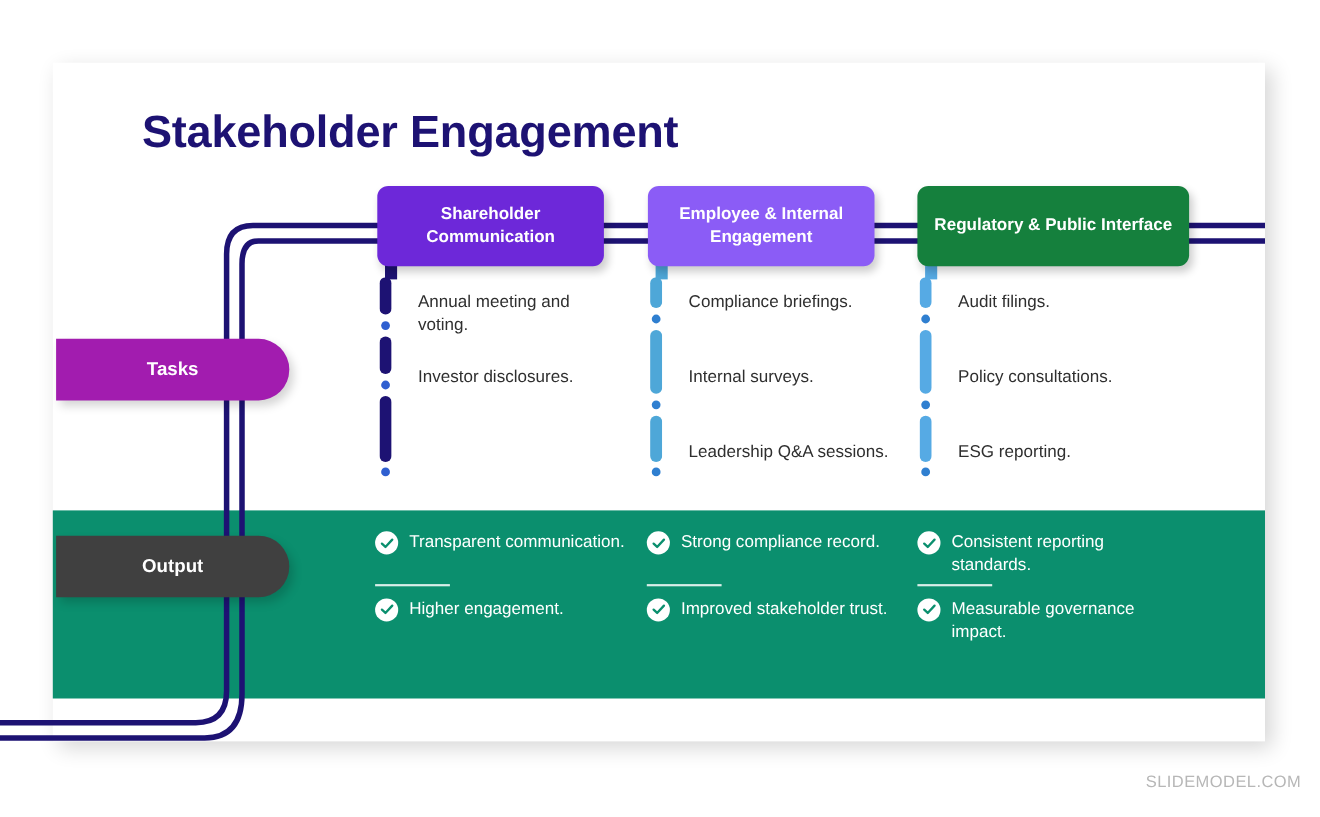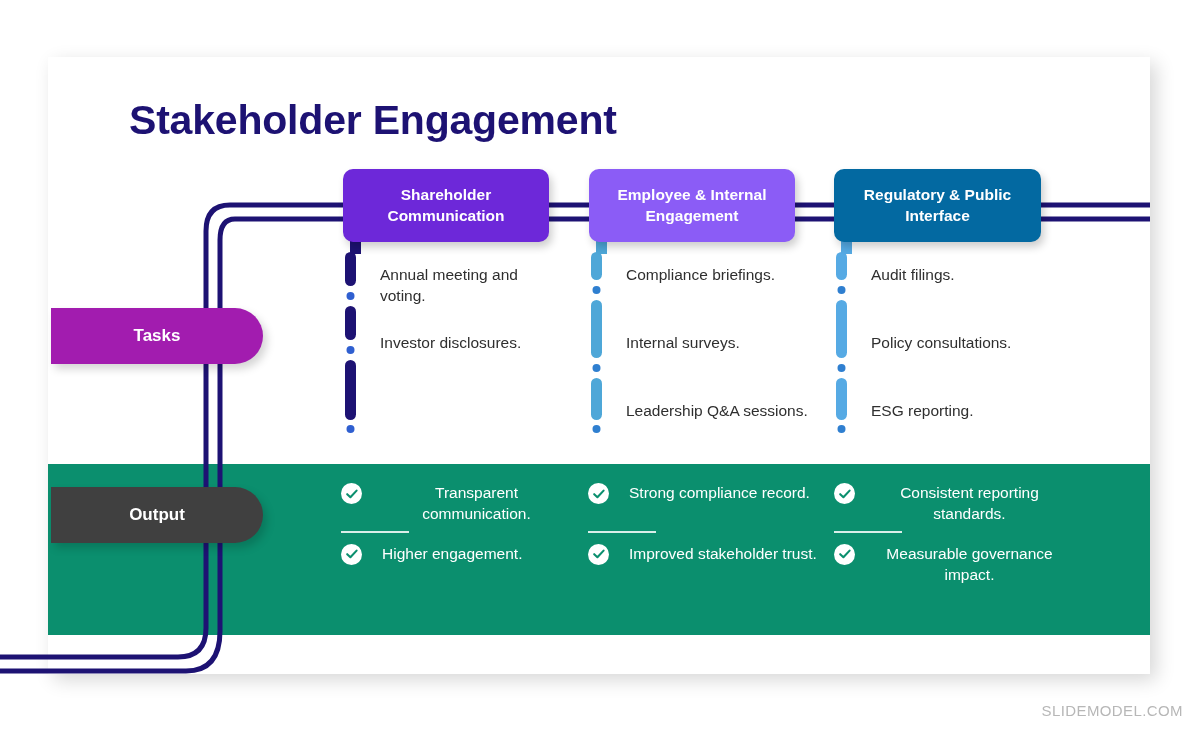--- a/index.html
+++ b/index.html
@@ -95,21 +95,21 @@
     color: #ffffff;
     font-weight: bold;
     font-size: 15.5px;
     line-height: 1.3;
     padding: 0 10px;
     box-shadow: 3px 5px 8px rgba(0,0,0,0.20);
     z-index: 4;
   }
   #head-0 { left: 343px; width: 206px; background: #6d28d9; }
   #head-1 { left: 589px; width: 206px; background: #8b5cf6; }
-  #head-2 { left: 834px; width: 207px; background: #0369a1; }
+  #head-2 { left: 834px; width: 247px; background: #15803d; }
 
   
   .head-stem {
     position: absolute;
     top: 240px;
     width: 11px;
     height: 14px;
     z-index: 3;
   }
   #stem-0 { left: 350px; background: #1d1273; }
@@ -142,23 +142,22 @@
   
   .out-col { position: absolute; top: 482px; width: 230px; }
   #out-col-0 { left: 341px; }
   #out-col-1 { left: 588px; }
   #out-col-2 { left: 834px; }
 
   .out-item {
     position: relative;
     display: flex;
     align-items: flex-start;
-    gap: 20px;
+    gap: 10px;
     height: 38px;
-    text-align: center;
   }
   .out-item + .out-divider { margin: 11px 0 10px 0; }
   .out-divider {
     width: 68px; height: 1.5px;
     background: rgba(255,255,255,0.85);
     margin-left: 2px;
   }
   .check-icon {
     flex: 0 0 auto;
     width: 21px; height: 21px;

